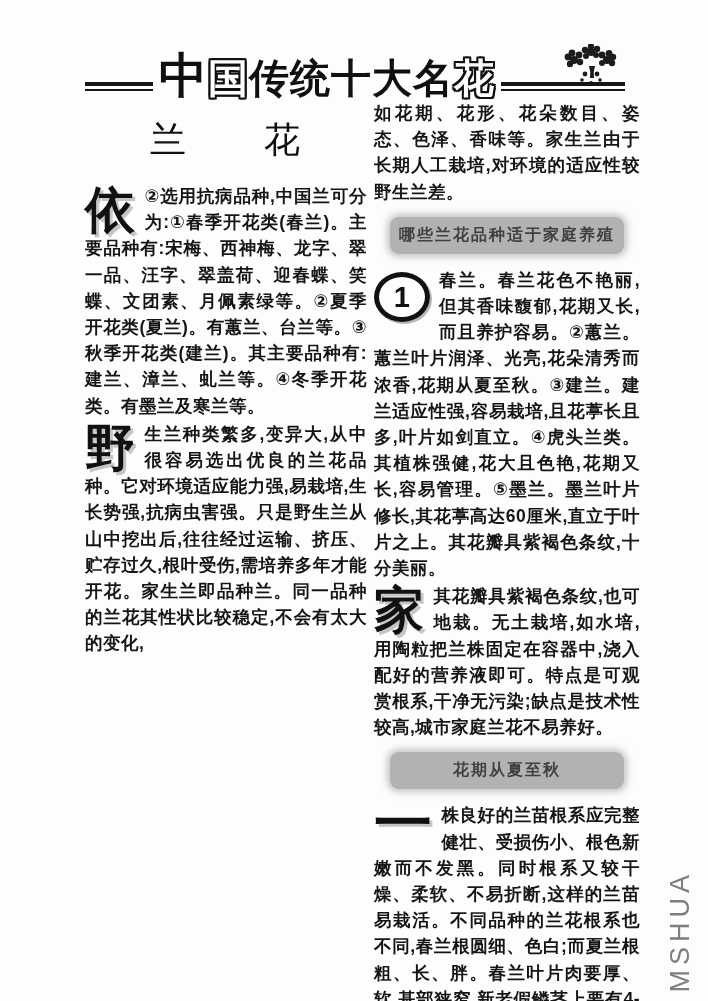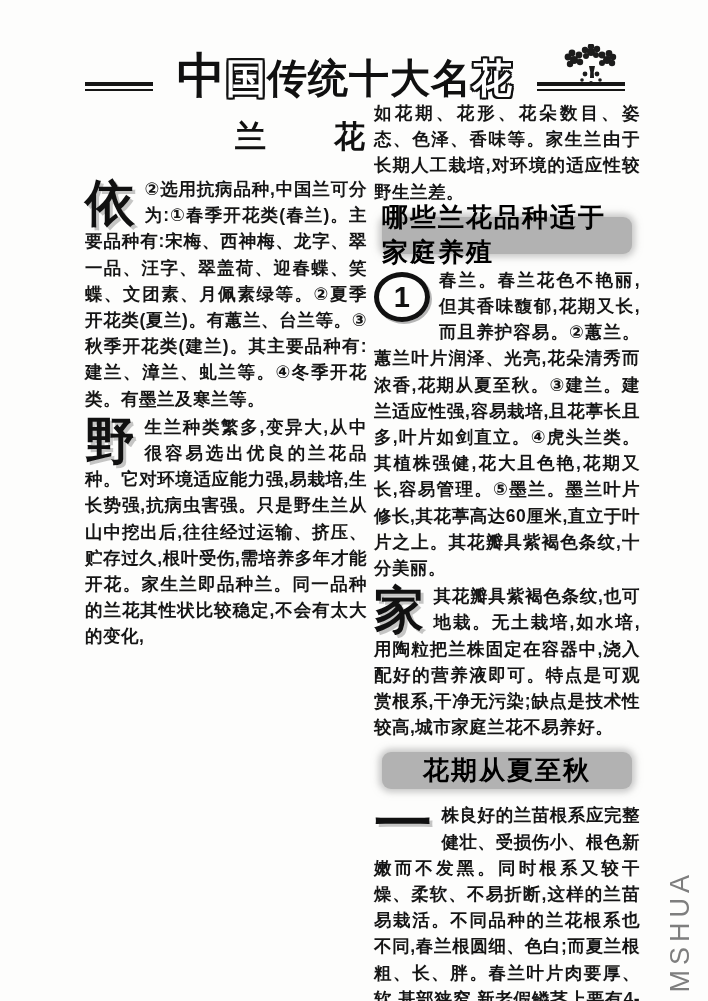--- a/index.html
+++ b/index.html
@@ -15,21 +15,21 @@
     width:708px;height:1001px;
     background:#fdfdfc;
   }
   
   .ornament{
     position:absolute; top:44px; right:84px;
     width:66px; height:44px;
   }
   .masthead{
     position:absolute; left:85px; top:50px; width:540px; height:56px;
-    display:flex; align-items:flex-start;gap:18px;
+    display:flex; align-items:flex-start;
   }
   .rule{
     border-top:4px solid #161616;
     border-bottom:2px solid #161616;
     height:3px; margin-top:32px;
   }
   .rule-left{width:68px;}
   .rule-right{flex:1;}
   .logo{
     margin:0 6px; font-size:40px; font-weight:900; line-height:52px;
@@ -45,29 +45,29 @@
   .col{position:absolute; top:100px;}
   .col-left{left:85px; width:282px;}
   .col-right{left:374px; width:266px;}
   .body-text{
     margin:0; font-size:17.5px; line-height:26.2px;
     text-align:justify; font-weight:600; color:#151515;
     letter-spacing:0.5px;
   }
   .para{margin-bottom:2px;}
   .chapter-title{
-    margin:16px 0 18px; text-align:right;
-    font-size:31px; font-weight:700; letter-spacing:2px; color:#101010;
+    margin:16px 0 18px; text-align:center;
+    font-size:36px; font-weight:400; letter-spacing:2px; color:#101010;
   }
   .section-heading{
     background:#b2b2b2;
     border-radius:9px;
-    height:37px; margin:12px 8px 13px;
+    height:37px; margin:12px 16px 13px;
     display:flex; align-items:center; justify-content:center;
-    font-size:26px; font-weight:800; letter-spacing:2px; color:#000000;
+    font-size:16px; font-weight:800; letter-spacing:2px; color:#404040;
     box-shadow:0 0 7px 3px rgba(150,150,150,0.55);
   }
   .dropcap{
     float:left; font-size:50px; font-weight:900; line-height:46px;
     margin:4px 9px 2px 0; color:#111;
     text-shadow:3px 3px 0 rgba(0,0,0,0.22);
   }
   .dropcap-circle{
     float:left; width:46px; height:40px;
     border:5px solid #111; border-radius:50%;

